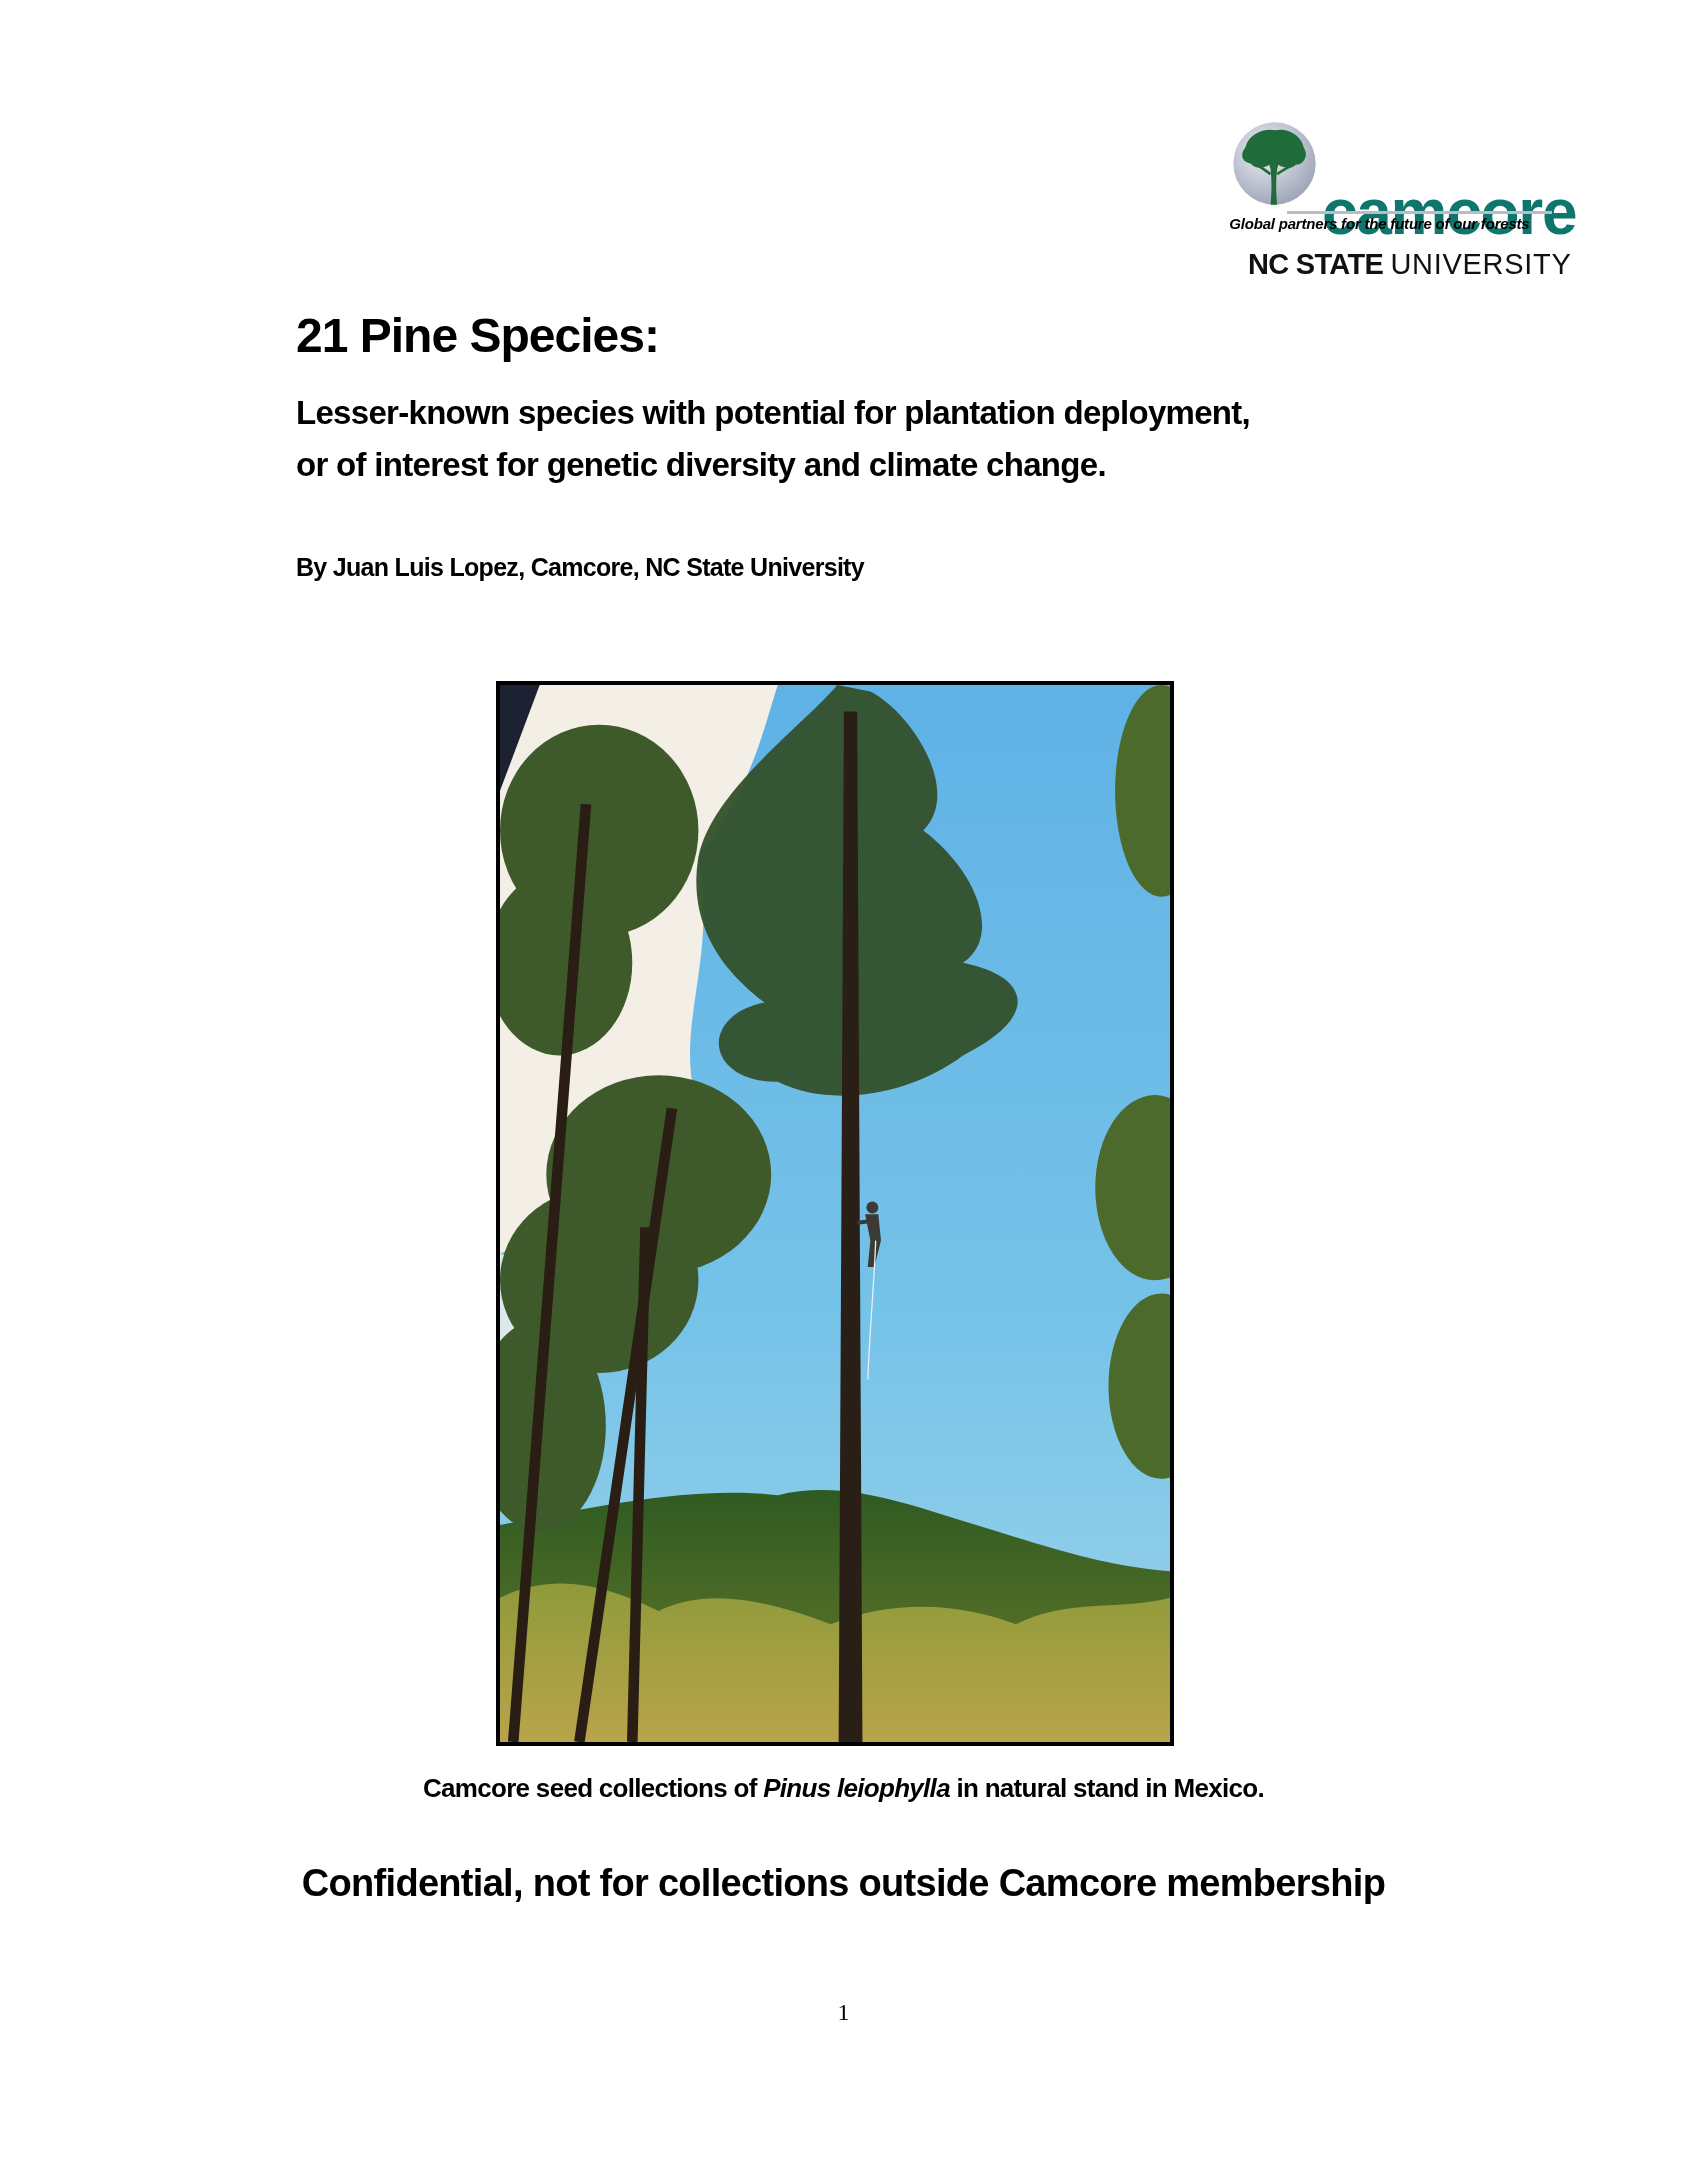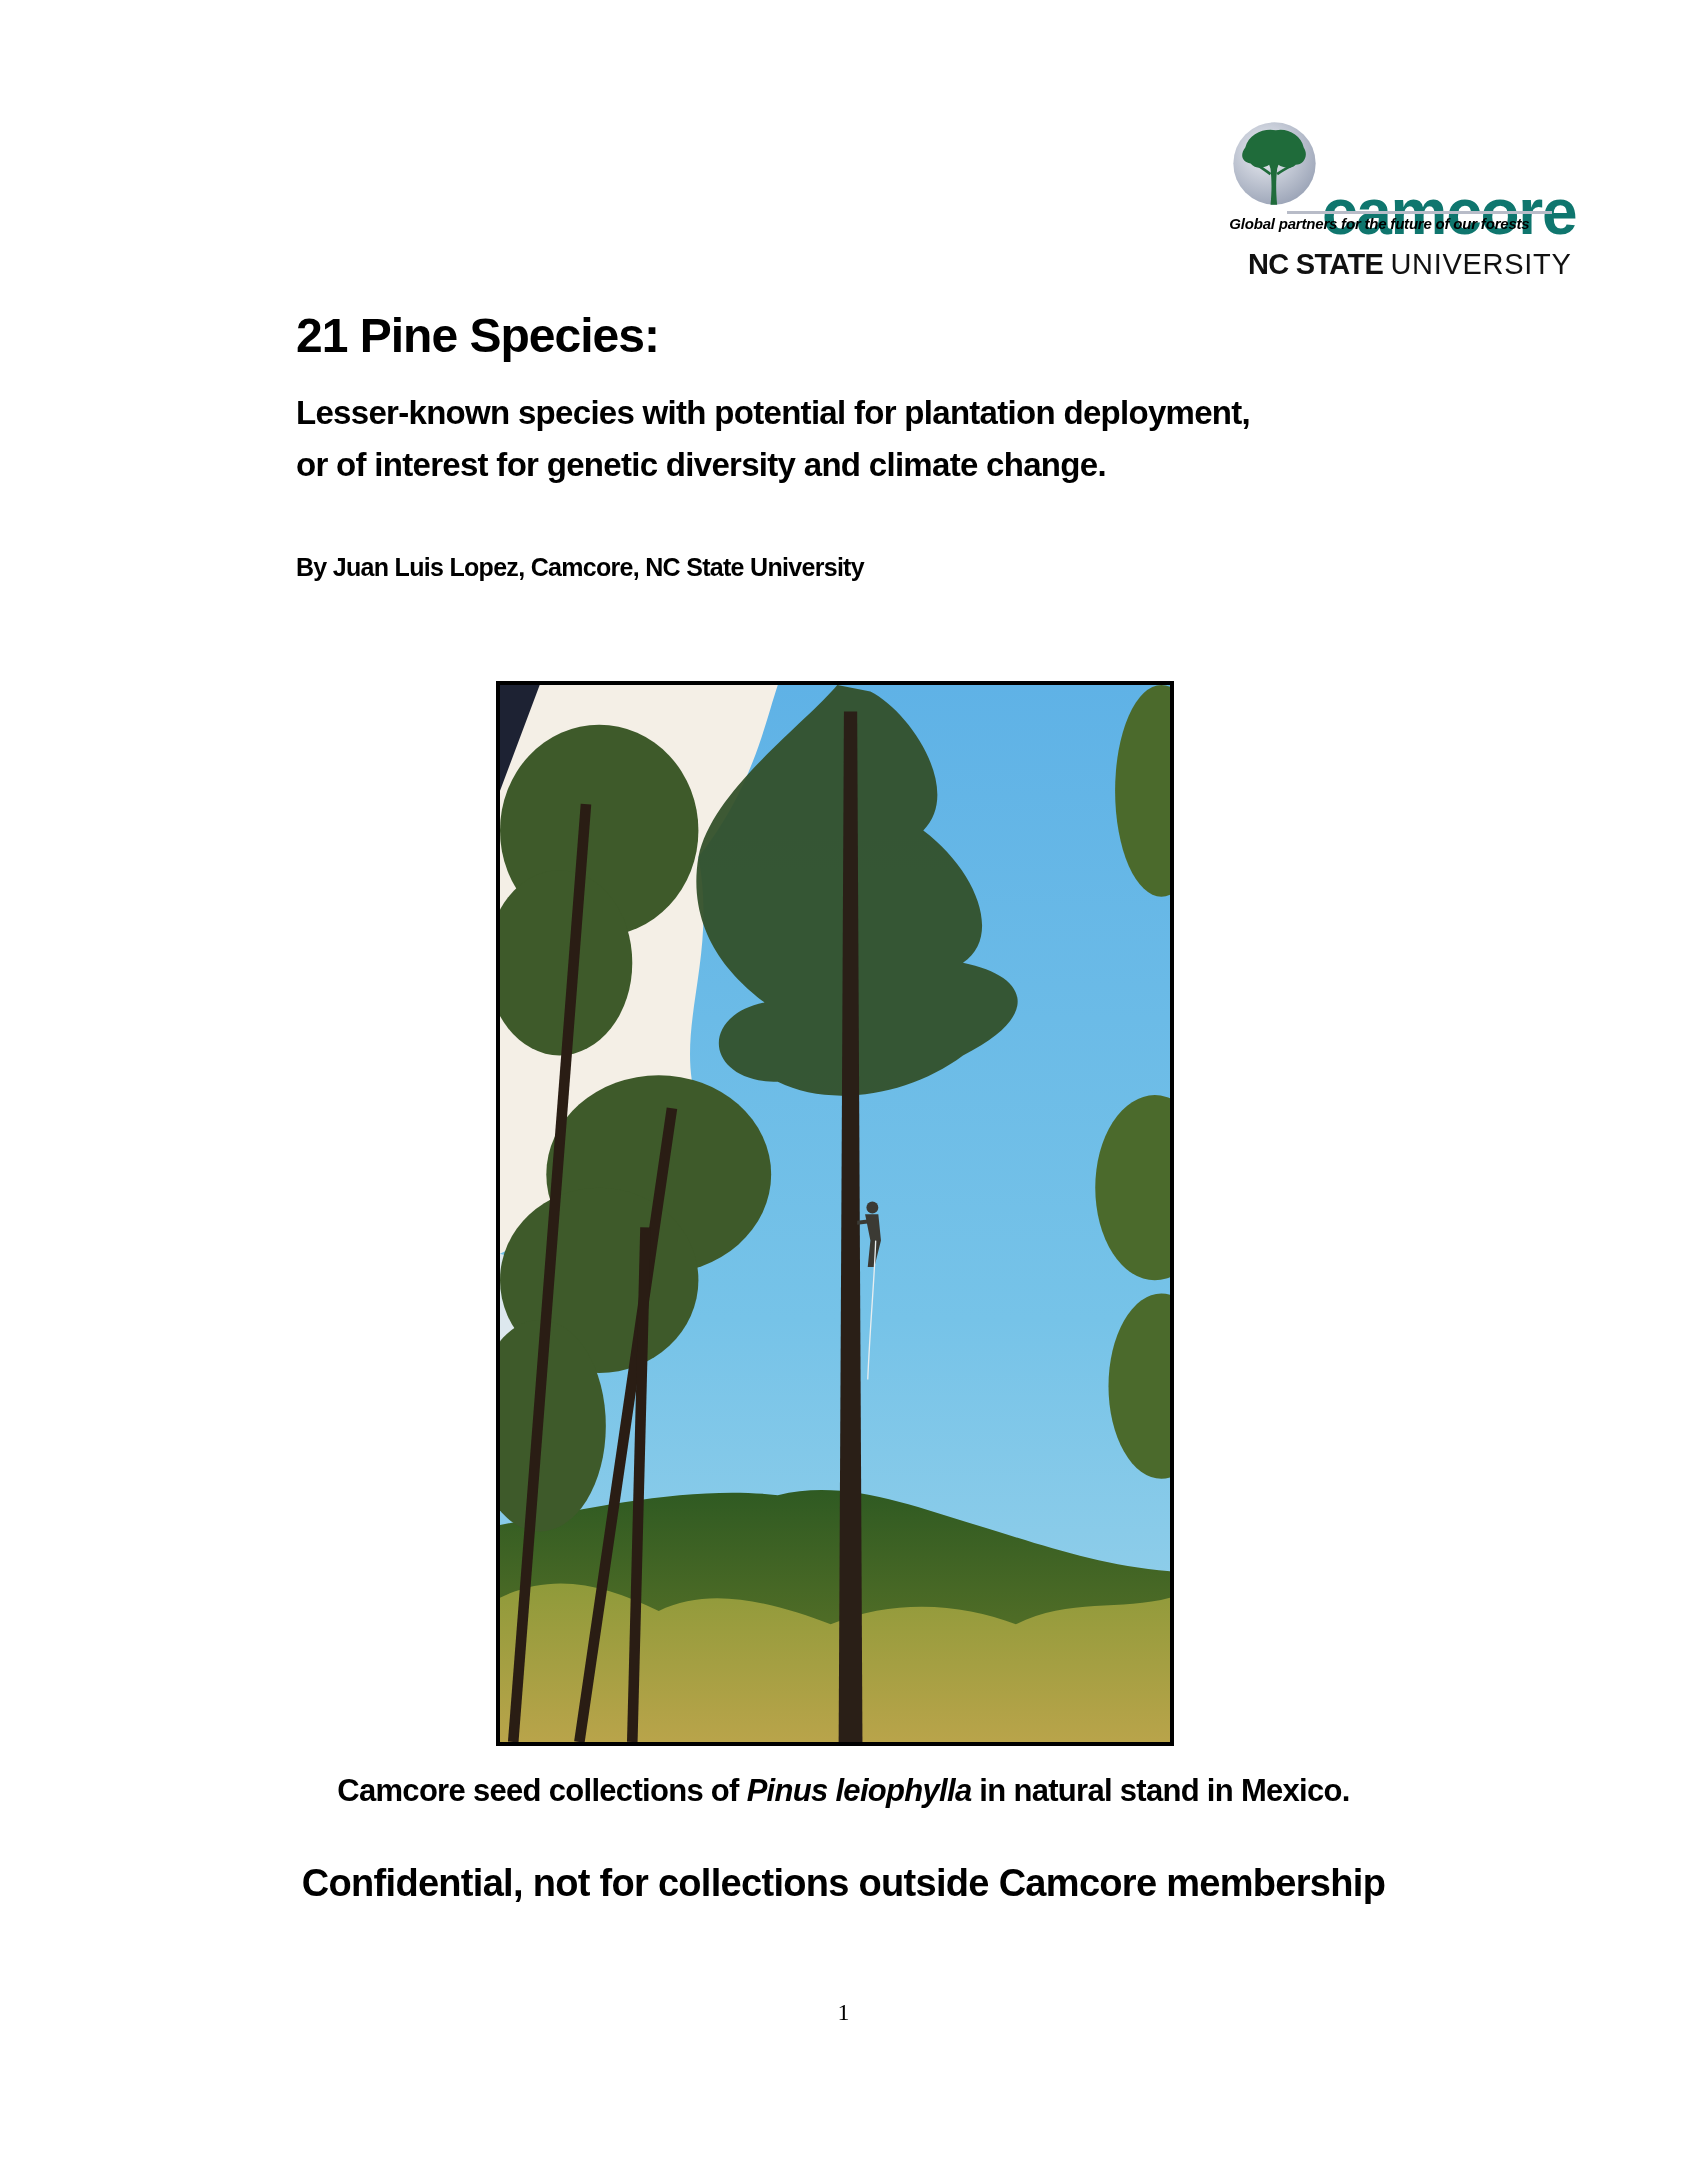--- a/index.html
+++ b/index.html
@@ -26,21 +26,21 @@
               line-height: 52px; letter-spacing: -0.7px; white-space: nowrap; }
   .byline { position: absolute; left: 296px; top: 553px; font-weight: bold; font-size: 25px;
             letter-spacing: -0.7px; white-space: nowrap; }
 
   
   .photo { position: absolute; left: 496px; top: 681px; width: 678px; height: 1065px;
            border: 4px solid #000; box-sizing: border-box; overflow: hidden; background: #6fb7e0; }
   .photo svg { display: block; width: 100%; height: 100%; }
 
   .caption { position: absolute; left: 0; width: 1687px; top: 1773px; text-align: center;
-             font-weight: bold; font-size: 31px; letter-spacing: -0.7px; white-space: nowrap; }
+             font-weight: bold; font-size: 26px; letter-spacing: -0.7px; white-space: nowrap; }
   .caption i { font-style: italic; }
 
   .confidential { position: absolute; left: 0; width: 1687px; top: 1862px; text-align: center;
                   font-weight: bold; font-size: 38px; letter-spacing: -0.7px; white-space: nowrap; }
 
   .page-number { position: absolute; left: 0; width: 1687px; top: 1999px; text-align: center;
                  font-size: 24px; font-family: "Liberation Serif", serif; }
 </style>
 </head>
 <body>

